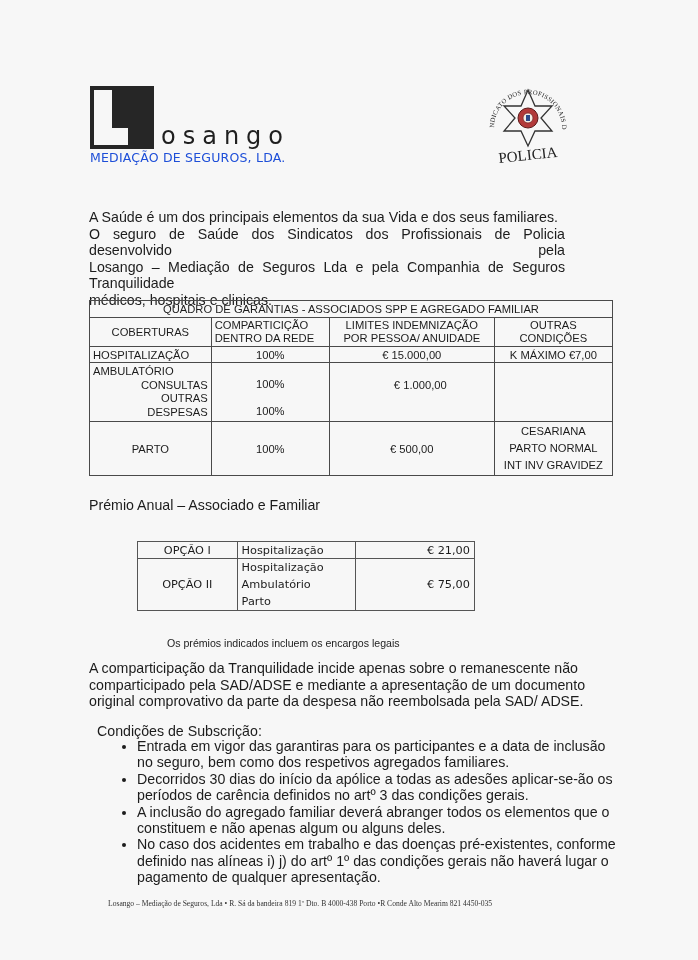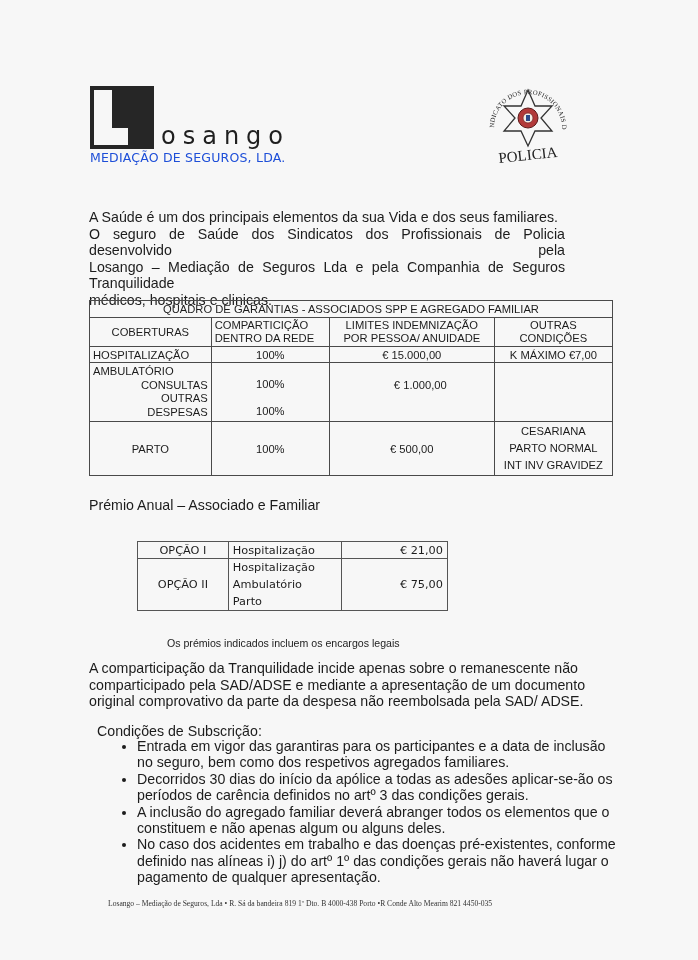--- a/index.html
+++ b/index.html
@@ -48,21 +48,21 @@
   table { border-collapse: collapse; }
   .t1 {
     position: absolute; left: 89px; top: 300px; width: 524px;
     font-size: 11.2px; color: #1c1c1c;
   }
   .t1 td { border: 1px solid #4a4a4a; padding: 1px 3px; vertical-align: middle; }
   .t1 .c { text-align: center; }
 
   
   .t2 {
-    position: absolute; left: 137px; top: 541px; width: 311px;
+    position: absolute; left: 137px; top: 541px; width: 338px;
     font-size: 11.3px; font-family: "DejaVu Sans", sans-serif;
   }
   .t2 td { border: 1px solid #555; padding: 0 4px; height: 16px; vertical-align: middle; }
 
   ul.bullets {
     position: absolute; left: 89px; top: 738px; width: 480px; margin: 0;
     padding-left: 48px; font-size: 14.2px; line-height: 16.4px;
   }
   ul.bullets li { margin: 0; padding-left: 0; }
 

